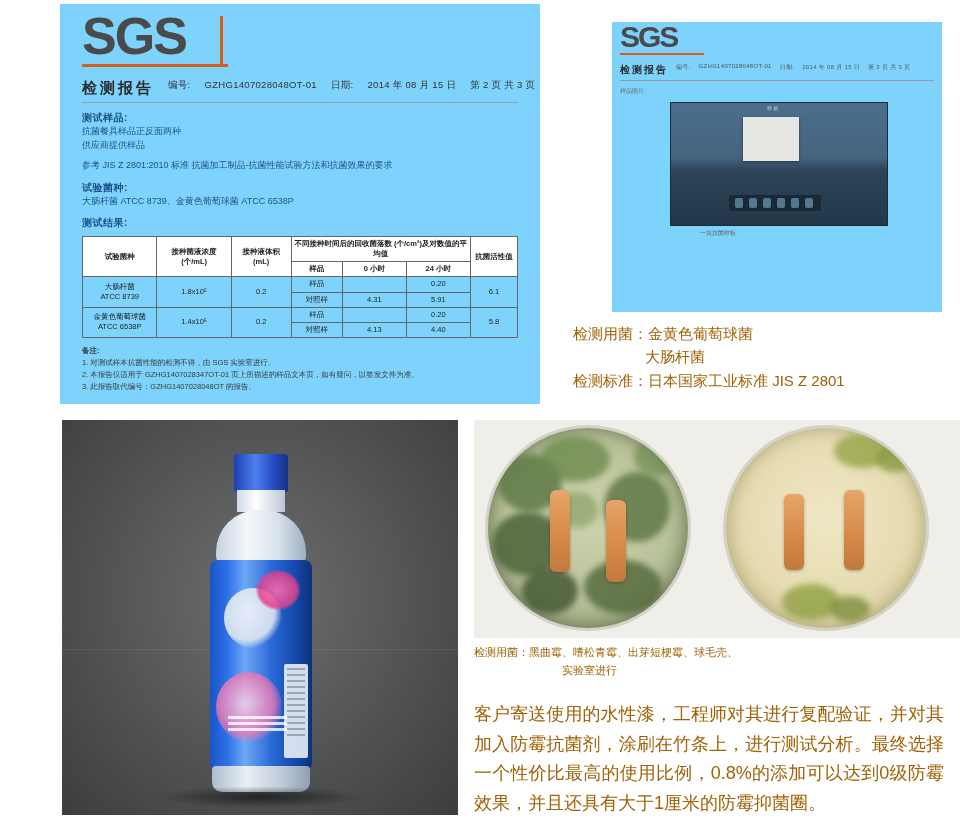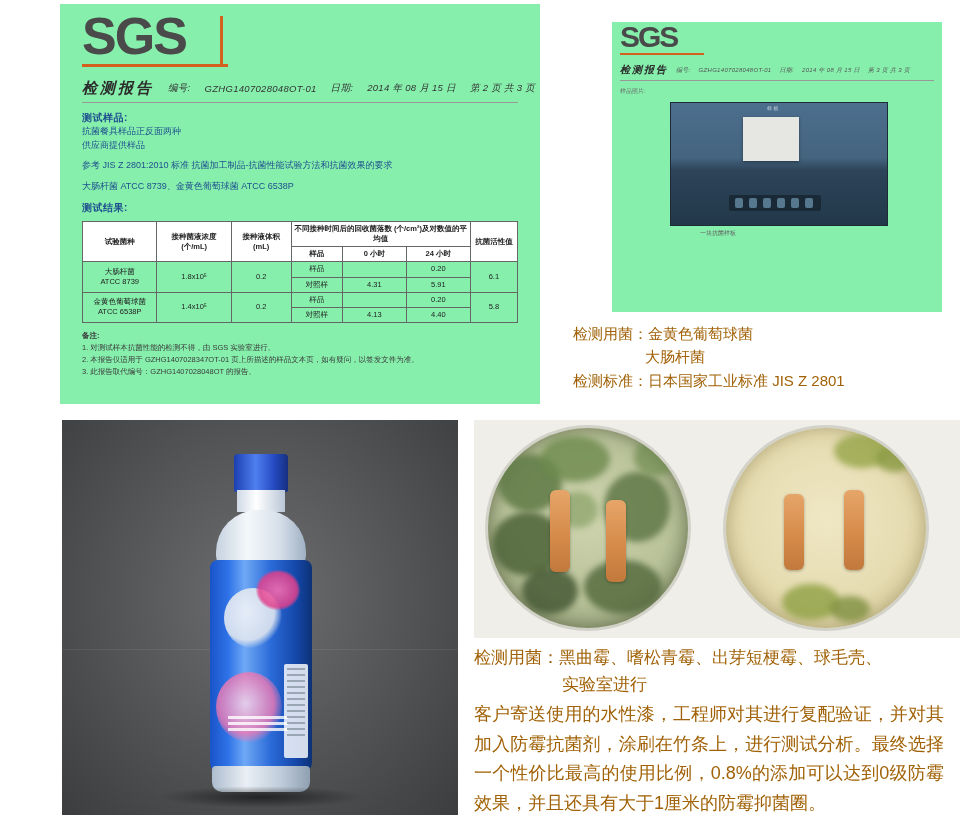--- a/index.html
+++ b/index.html
@@ -17,21 +17,21 @@
   }
   .page {
     position: relative;
     width: 960px;
     height: 826px;
   }
 
   
   .report {
     position: absolute;
-    background: #86efac;
+    background: #7dd3fc;
     overflow: hidden;
   }
   .sgs-logo {
     font-family: "Liberation Sans", sans-serif;
     font-weight: bold;
     color: #4a4a4a;
     letter-spacing: -2px;
     line-height: 1;
   }
 
@@ -61,25 +61,24 @@
     transform: rotate(0deg);
   }
   #report-main .underline {
     margin: 2px 0 0 22px;
     width: 146px;
     height: 3px;
     background: #d4601f;
   }
   .rep-head {
     display: flex;
-    align-items: center;
+    align-items: flex-start;
     gap: 14px;
     margin: 12px 0 2px 22px;
     font-size: 11px;
-    font-style: italic;
   }
   .rep-head .title-cn {
     font-size: 15px;
     font-weight: bold;
     letter-spacing: 3px;
     color: #2b2b2b;
   }
   .rep-head .meta {
     font-size: 9.5px;
     color: #333;
@@ -381,21 +380,21 @@
     border-radius: 6px;
     background: linear-gradient(180deg,#e6a569,#d68b4a 55%,#c2793c);
     box-shadow: 0 1px 3px rgba(0,0,0,.3);
   }
 
   
   #caption-mold {
     left: 474px;
     top: 644px;
     width: 470px;
-    font-size: 17px;
+    font-size: 11px;
     line-height: 1.6;
   }
   #caption-mold .indent { padding-left: 88px; }
   #caption-body {
     left: 474px;
     top: 700px;
     width: 470px;
     font-size: 18px;
     line-height: 1.65;
     text-align: justify;
@@ -428,20 +427,21 @@
       <div class="sec-title">测试样品:</div>
       <div class="sec-line">抗菌餐具样品正反面两种</div>
       <div class="sec-line">供应商提供样品</div>
     </div>
 
     <div class="sec">
       <div class="sec-line">参考 JIS Z 2801:2010 标准 抗菌加工制品-抗菌性能试验方法和抗菌效果的要求</div>
     </div>
 
     <div class="sec">
+      <div class="sec-title">试验菌种:</div>
       <div class="sec-line">大肠杆菌 ATCC 8739、金黄色葡萄球菌 ATCC 6538P</div>
     </div>
 
     <div class="sec">
       <div class="sec-title">测试结果:</div>
     </div>
 
     <table class="res">
       <thead>
         <tr>

